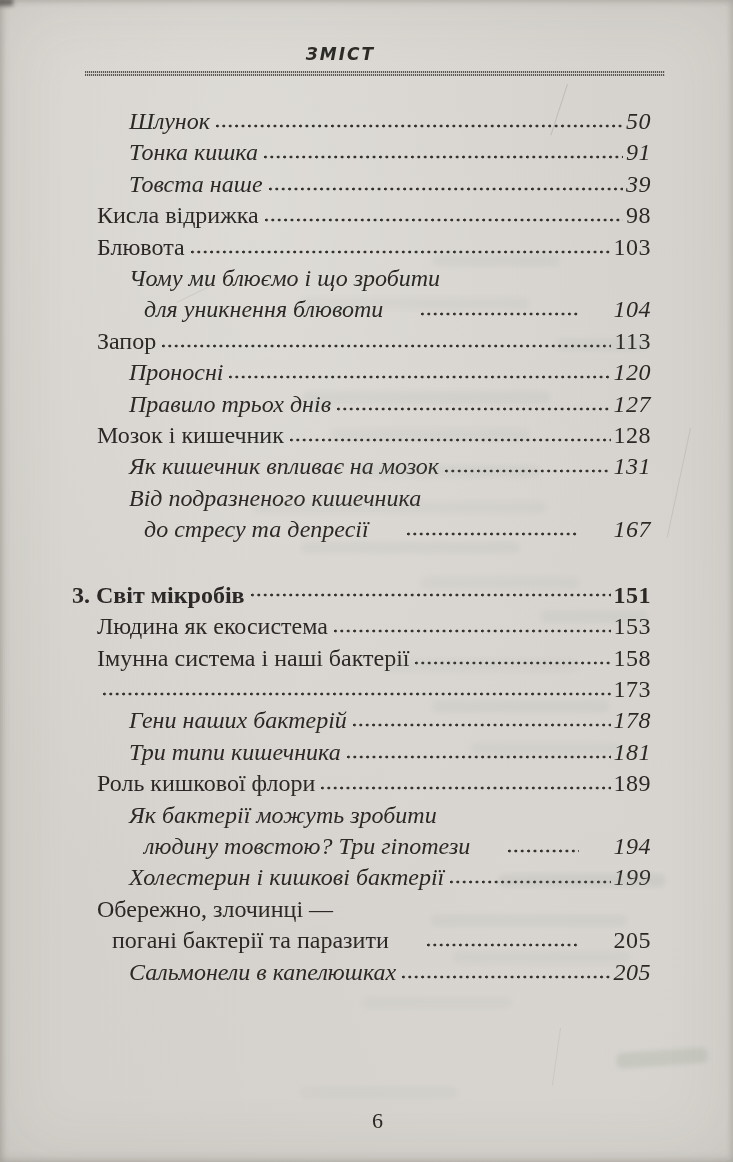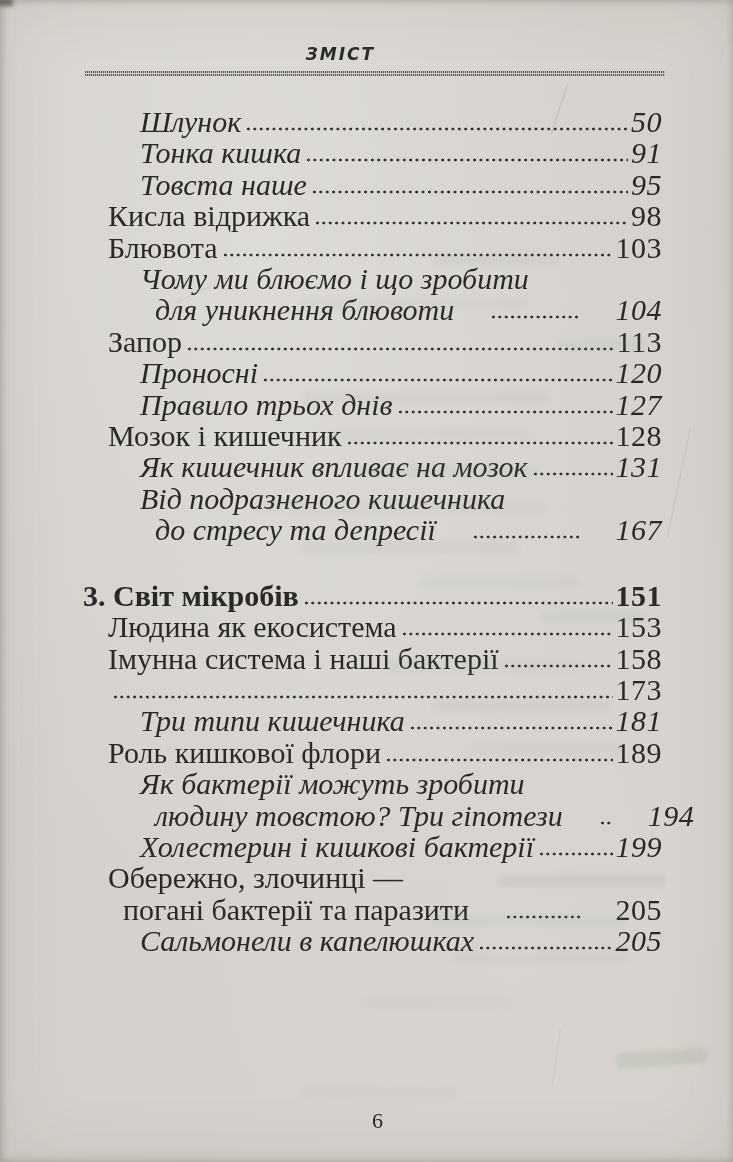--- a/index.html
+++ b/index.html
@@ -33,29 +33,29 @@
     color:#2e2c29;
   }
   .rule{
     position:absolute;top:71px;left:85px;width:580px;height:5px;
     background-image:
       linear-gradient(to bottom, rgba(0,0,0,0) 0 2px, #d6d3ce 2px 3px, rgba(0,0,0,0) 3px),
       repeating-linear-gradient(90deg, rgba(78,75,70,.9) 0 1px, rgba(78,75,70,.18) 1px 2px);
   }
   
   .toc{
-    position:absolute;left:83px;top:106px;width:579px;
-    font-size:30px;line-height:31.4px;color:#2b2927;
+    position:absolute;left:72px;top:106px;width:579px;
+    font-size:24px;line-height:31.4px;color:#2b2927;
   }
   .line{display:flex;align-items:baseline;padding-left:var(--ind,0px);white-space:nowrap;}
   .lvl0{--ind:0px;}
   .lvl1{--ind:25px;}
   .lvl2{--ind:57px;}
   .line.cont{padding-left:calc(var(--ind,0px) + 15px);gap:32px;}
-  .line.gap{margin-top:34px;}
+  .line.gap{margin-top:34px;align-items:center;}
   .line.italic{font-style:italic;}
   .line.bold{font-weight:bold;}
   .txt{flex:0 0 auto;}
   .leader{
     flex:1 1 auto;height:6px;margin:0 3px 0 6px;min-width:12px;
     background-image:radial-gradient(circle at 1.6px 3px, #34322e 1.25px, rgba(0,0,0,0) 1.7px);
     background-size:6.4px 6px;background-repeat:repeat-x;
   }
   .pnum{flex:0 0 auto;letter-spacing:.5px;}
   
@@ -83,21 +83,21 @@
     <span class="pnum">50</span>
   </div>
       <div class="line lvl2 italic">
     <span class="txt">Тонка кишка</span>
     <span class="leader"></span>
     <span class="pnum">91</span>
   </div>
       <div class="line lvl2 italic">
     <span class="txt">Товста наше</span>
     <span class="leader"></span>
-    <span class="pnum">95</span>
+    <span class="pnum">39</span>
   </div>
       <div class="line lvl1">
     <span class="txt">Кисла відрижка</span>
     <span class="leader"></span>
     <span class="pnum">98</span>
   </div>
       <div class="line lvl1">
     <span class="txt">Блювота</span>
     <span class="leader"></span>
     <span class="pnum">103</span>
@@ -156,20 +156,25 @@
     <span class="pnum">153</span>
   </div>
       <div class="line lvl1">
     <span class="txt">Імунна система і наші бактерії</span>
     <span class="leader"></span>
     <span class="pnum">158</span>
   </div>
       <div class="line lvl1">
     <span class="leader"></span>
     <span class="pnum">173</span>
+  </div>
+      <div class="line lvl2 italic">
+    <span class="txt">Гени наших бактерій</span>
+    <span class="leader"></span>
+    <span class="pnum">178</span>
   </div>
       <div class="line lvl2 italic">
     <span class="txt">Три типи кишечника</span>
     <span class="leader"></span>
     <span class="pnum">181</span>
   </div>
       <div class="line lvl1">
     <span class="txt">Роль кишкової флори</span>
     <span class="leader"></span>
     <span class="pnum">189</span>

